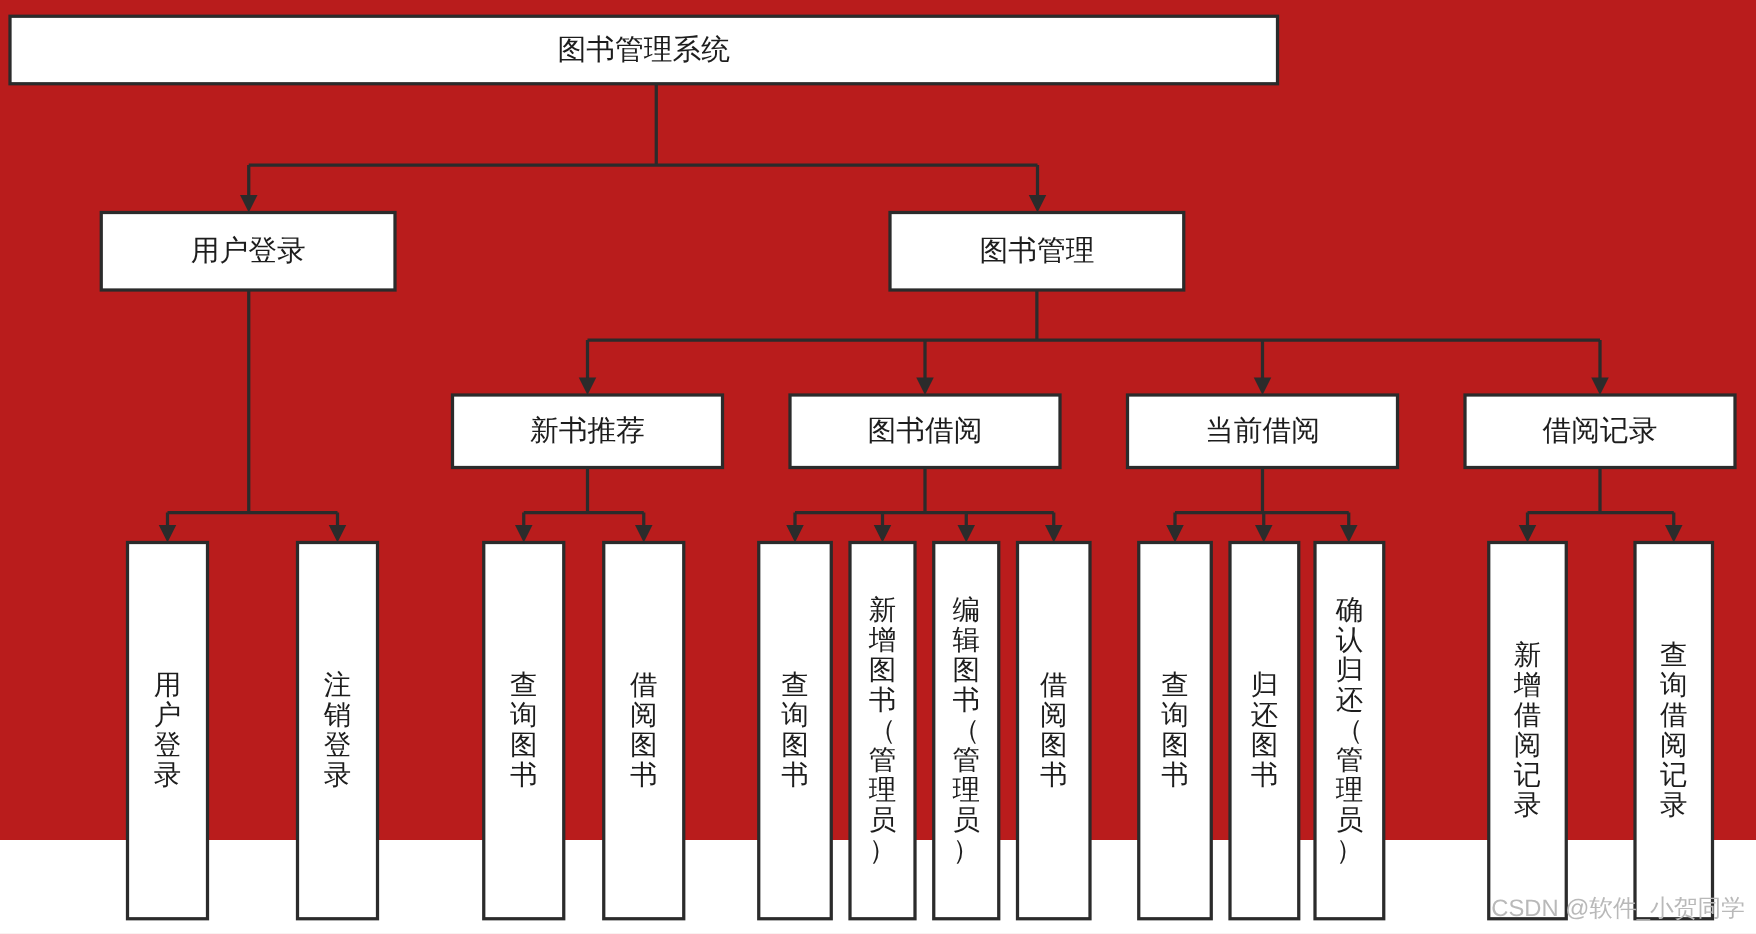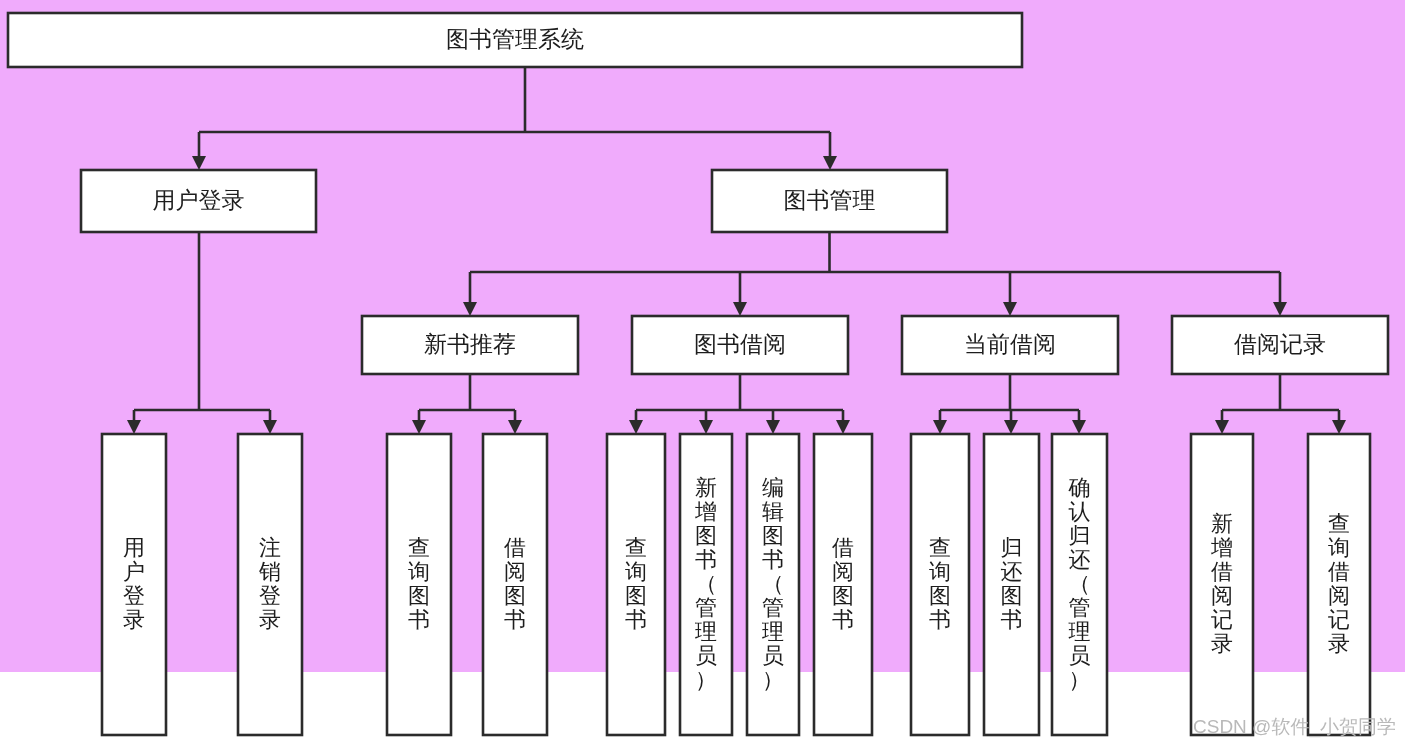--- a/index.html
+++ b/index.html
@@ -11,21 +11,21 @@
   body {
     width: 1405px;
     height: 747px;
     font-family: "Liberation Sans", "DejaVu Sans", sans-serif;
     overflow: hidden;
   }
   #diagram-root {
     position: relative;
     width: 1405px;
     height: 672px;
-    background: #f0abfc;
+    background: #b91c1c;
   }
   svg.chart-canvas {
     position: absolute;
     top: 0;
     left: 0;
     width: 1405px;
     height: 747px;
     display: block;
   }
   .node-box {

